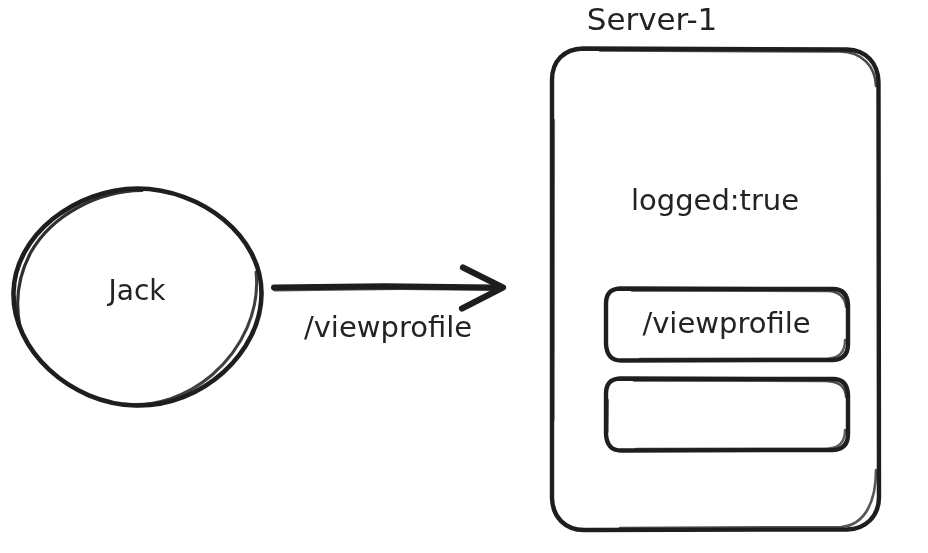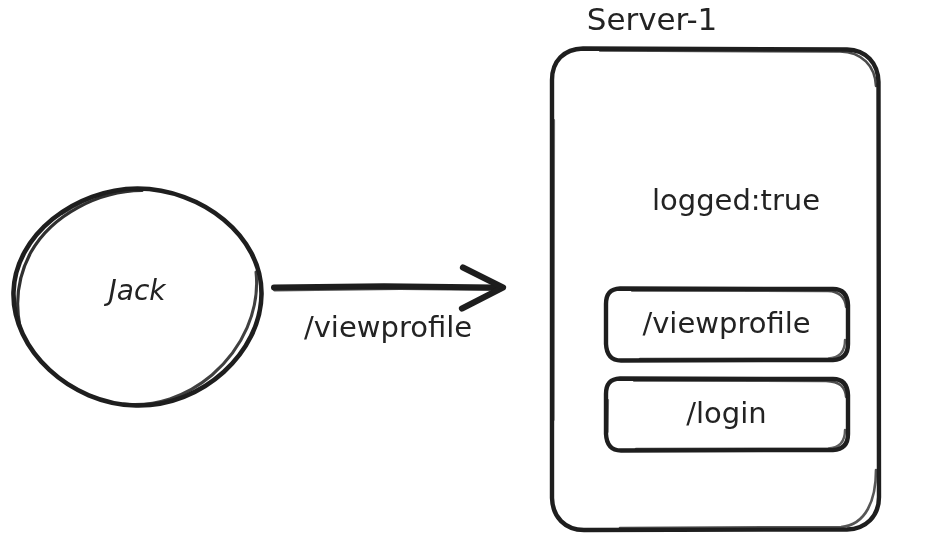--- a/index.html
+++ b/index.html
@@ -39,28 +39,27 @@
     user-select: none;
   }
   #label-server-title {
     left: 0; top: 4px; width: 928px;
     transform: translateX(188px);
     font-size: 31px;
   }
   #label-jack {
     left: 12px; top: 277px; width: 250px;
     font-size: 28px;
-    font-style: italic;
   }
   #label-edge {
     left: 274px; top: 313px; width: 228px;
     font-size: 29px;
   }
   #label-logged {
-    left: 573px; top: 186px; width: 326px;
+    left: 552px; top: 186px; width: 326px;
     font-size: 29px;
     text-align: center;
   }
   #label-route-0 {
     left: 606px; top: 309px; width: 241px;
     font-size: 29px;
   }
   #label-route-1 {
     left: 606px; top: 399px; width: 241px;
     font-size: 29px;
@@ -144,15 +143,14 @@
   <div class="dgm-label" id="label-server-title">Server-1</div>
 
   <div class="dgm-label" id="label-jack">Jack</div>
 
   <div class="dgm-label" id="label-edge">/viewprofile</div>
 
   <div class="dgm-label" id="label-logged">logged:true</div>
 
   <div class="dgm-label" id="label-route-0">/viewprofile</div>
 
-  <div class="dgm-label" id="label-route-1">/login</div>
 
 </div>
 
 </body></html>

